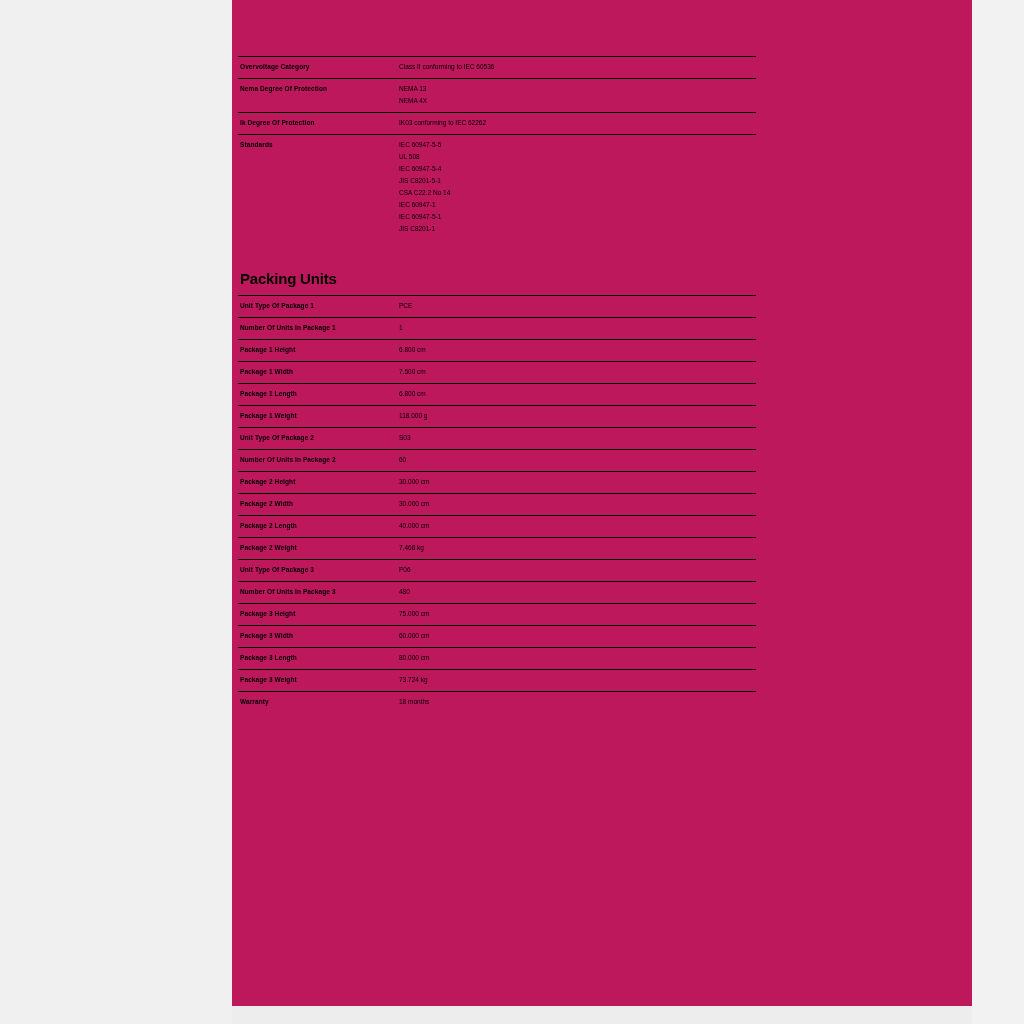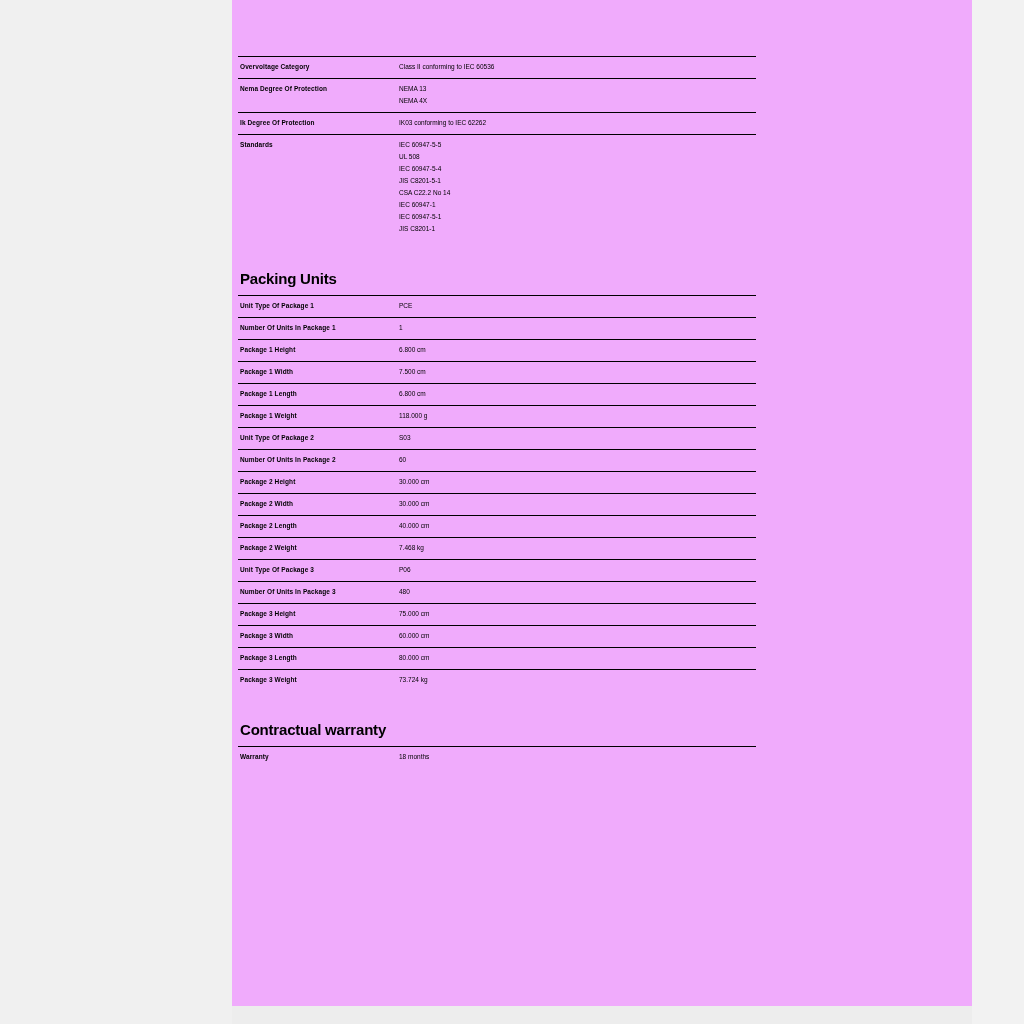--- a/index.html
+++ b/index.html
@@ -14,21 +14,21 @@
     color: #000000;
     position: relative;
     overflow: hidden;
   }
   .page {
     position: absolute;
     left: 0;
     top: 0;
     width: 1024px;
     height: 1024px;
-    background: #f0abfc;
+    background: #be185d;
   }
   .edge-shade-left {
     position: absolute;
     left: 0;
     top: 0;
     width: 232px;
     height: 1024px;
     background: #f0f0f0;
   }
   .edge-shade-right {
@@ -244,21 +244,20 @@
           </tr>
           <tr>
             <td class="label">Package 3 Weight</td>
             <td class="value">
               <span class="line">73.724 kg</span>
             </td>
           </tr>
         </tbody>
     </table>
 
-    <div class="section-title">Contractual warranty</div>
     <table class="spec">
       <tbody>
           <tr>
             <td class="label">Warranty</td>
             <td class="value">
               <span class="line">18 months</span>
             </td>
           </tr>
         </tbody>
     </table>

